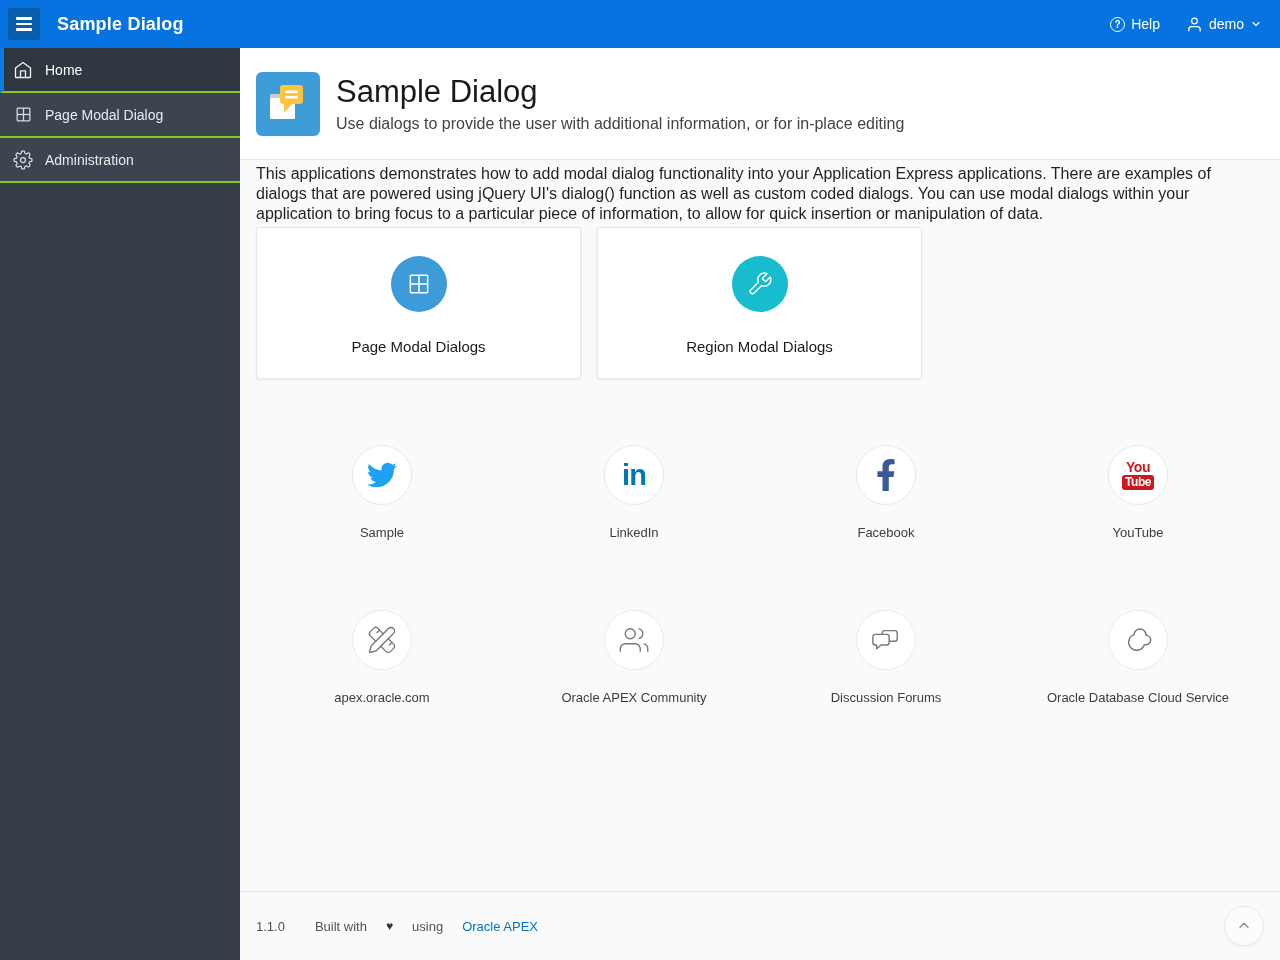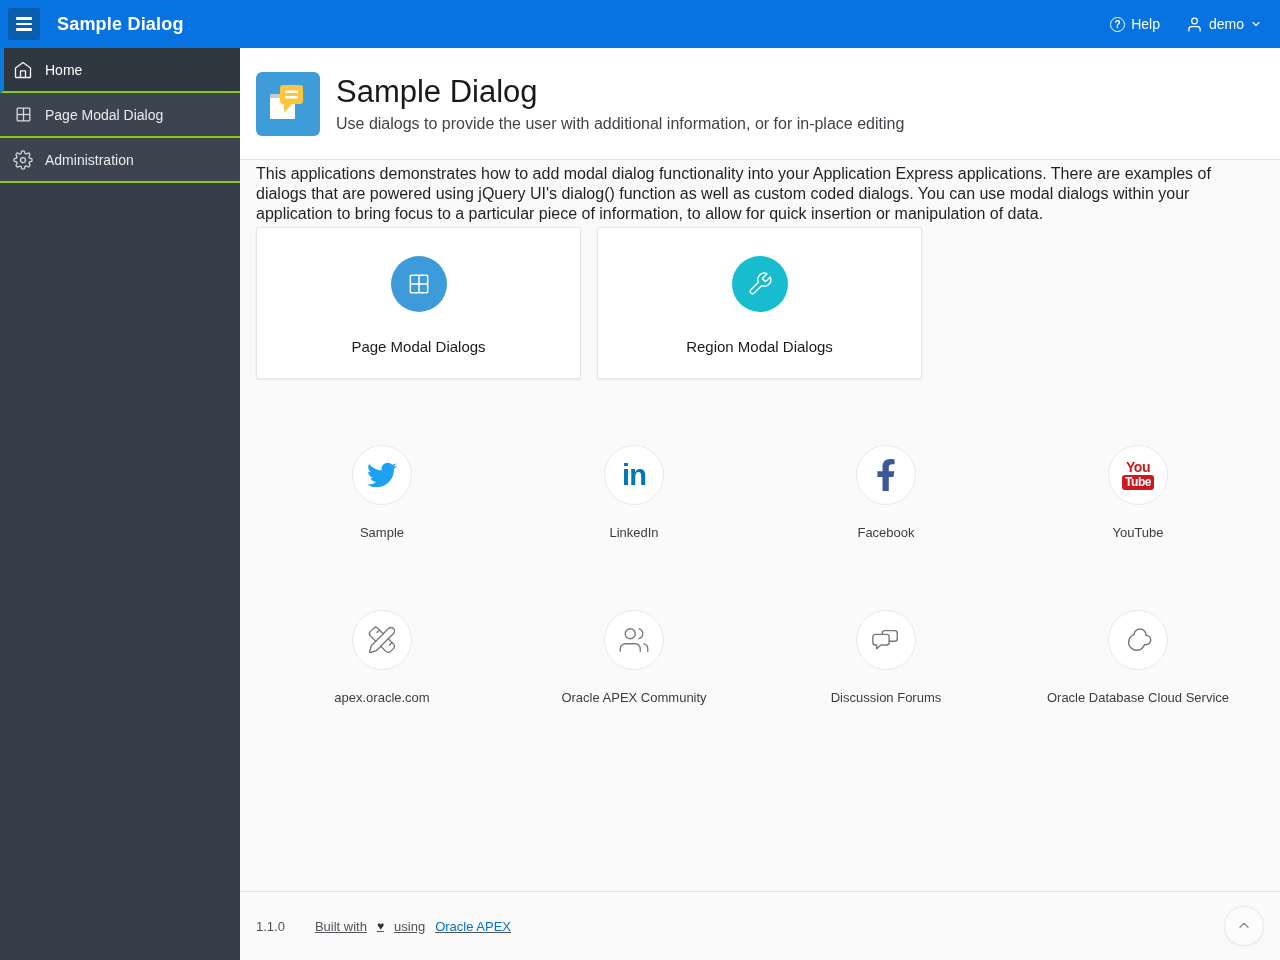--- a/index.html
+++ b/index.html
@@ -124,21 +124,21 @@
     flex: 0 0 69px;
     background: #FAFAFA;
     border-top: 1px solid #E4E4E4;
     display: flex; align-items: center;
     padding: 0 16px;
     font-size: 13px;
     color: #4F545A;
     position: relative;
   }
   .footer-version { margin-right: 30px; }
-  .footer-built { display: flex; align-items: center; gap: 10px; text-decoration: underline; }
+  .footer-built { display: flex; align-items: center; gap: 19px; }
   .heart { color: #2f3237; font-size: 12px; }
   .footer-link { color: #0572CE; text-decoration: none; cursor: pointer; }
   .scroll-top {
     position: absolute; right: 16px; top: 50%; transform: translateY(-50%);
     width: 40px; height: 40px; border-radius: 50%;
     background: #FCFCFC; border: 1px solid #E9E9E9;
     box-shadow: 0 1px 2px rgba(0,0,0,0.05);
     display: flex; align-items: center; justify-content: center;
     cursor: pointer;
   }

